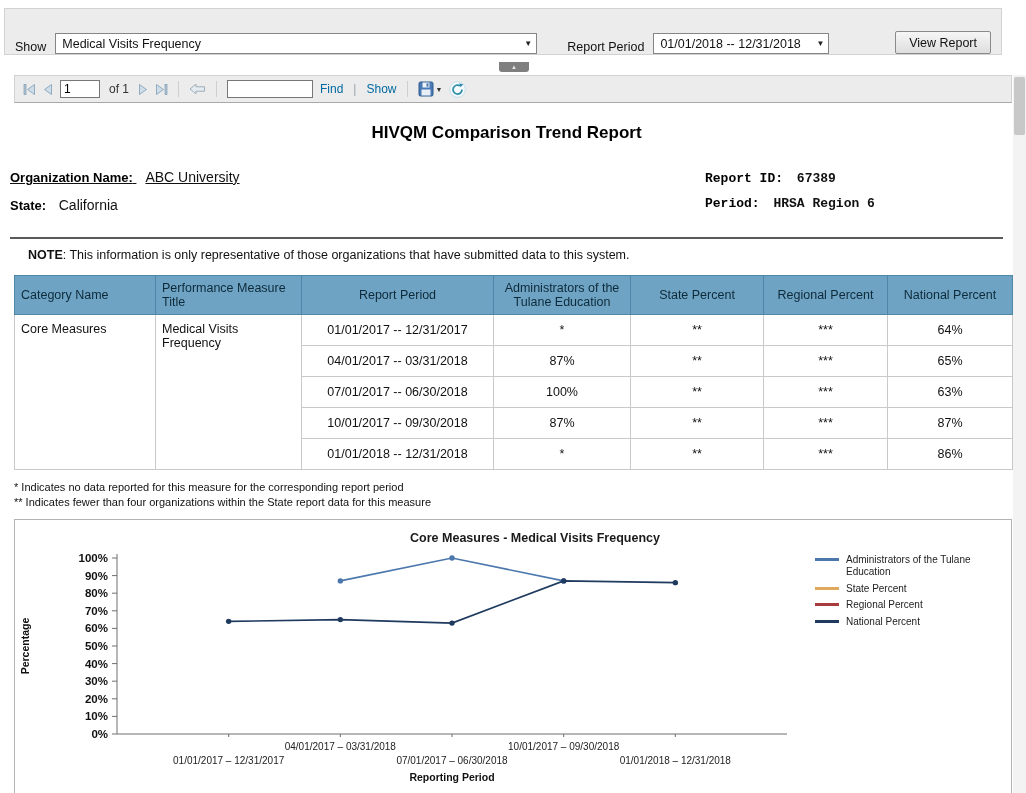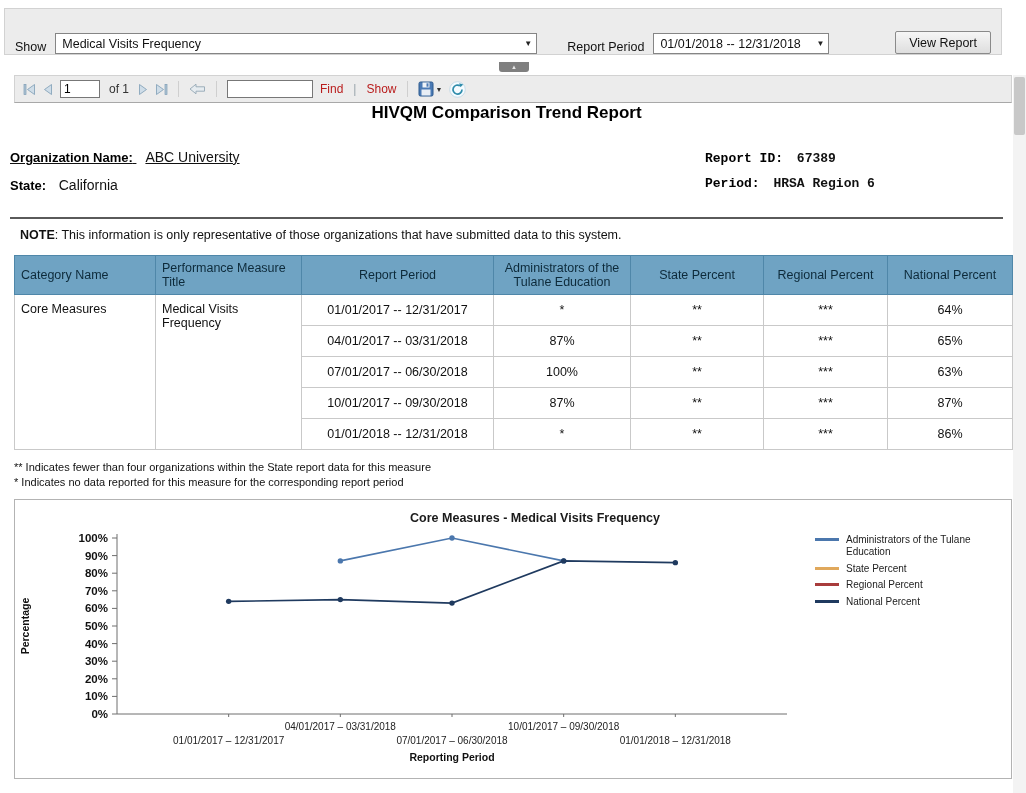--- a/index.html
+++ b/index.html
@@ -49,44 +49,44 @@
   .page-input {
     width: 40px; height: 18px; border: 1px solid #777; font-size: 12px;
     padding: 1px 3px; font-family: "Liberation Sans", sans-serif;
   }
   .of-label { color: #333; margin: 0 2px; }
   .tsep { width: 1px; height: 16px; background: #cfcfcf; margin: 0 3px; }
   .search-input {
     width: 86px; height: 18px; border: 1px solid #777; font-size: 12px;
     padding: 1px 3px; font-family: "Liberation Sans", sans-serif;
   }
-  .find-link, .next-link { color: #b91c1c; cursor: pointer; }
+  .find-link, .next-link { color: #0369a1; cursor: pointer; }
   .link-sep { color: #9aa5ad; margin: 0 3px; }
   .icon-btn { display: inline-flex; align-items: center; cursor: pointer; }
   .export-caret { font-size: 7px; color: #333; margin-left: 2px; }
 
   
   .vscroll { position: absolute; left: 1013px; top: 75px; width: 13px; height: 718px; background: #f3f3f3; }
   .vscroll-thumb { position: absolute; left: 1px; top: 2px; width: 11px; height: 58px; background: #c8c8c8; border-radius: 2px; }
 
   
   .report { position: absolute; left: 0; top: 103px; width: 1013px; }
-  .report-title { text-align: center; font-size: 17px; font-weight: bold; margin-top: 0; color: #000; }
+  .report-title { text-align: center; font-size: 17px; font-weight: bold; margin-top: 20px; color: #000; }
 
   .fields { position: relative; margin: 26px 14px 0 10px; height: 52px; font-size: 13px; }
   .field-row { position: absolute; left: 0; }
   .row1 { top: 0; text-decoration: underline; } .row2 { top: 28px; }
   .f-label { font-weight: bold; color: #000; }
   .f-value { font-size: 14px; margin-left: 9px; }
   .fields-right { position: absolute; left: 695px; top: 2px; }
   .fields-right .field-row { position: static; margin-bottom: 10px; font-family: Liberation Mono, monospace; }
   .f-value-b { font-weight: bold; margin-left: 6px; font-size: 13px; }
 
   .rule { height: 2px; background: #5a5a5a; margin: 16px 10px 0 10px; }
-  .note-line { margin: 9px 10px 0 20px; font-size: 12.5px; }
+  .note-line { margin: 9px 10px 0 28px; font-size: 12.5px; }
   .note-bold { font-weight: bold; }
 
   
   table.data { border-collapse: collapse; margin: 13px 14px 0 14px; width: 998px; font-size: 12.5px; table-layout: fixed; }
   table.data th {
     background: #6fa3c3; color: #0d2a3a; font-weight: normal;
     border: 1px solid #4f87a9; padding: 5px 6px; height: 36px; vertical-align: middle;
   }
   table.data th.left { text-align: left; margin-left: 26px; }
   table.data td { border: 1px solid #c9c9c9; padding: 7px 4px; text-align: center; vertical-align: middle; height: 31px; }
@@ -272,22 +272,22 @@
           <td>01/01/2018 --  12/31/2018</td>
           <td>*</td>
           <td>**</td>
           <td>***</td>
           <td>86%</td>
         </tr>
       </tbody>
     </table>
 
     <div class="footnotes">
+      <div>* Indicates no data reported for this measure for the corresponding report period</div>
       <div>** Indicates fewer than four organizations within the State report data for this measure</div>
-      <div>* Indicates no data reported for this measure for the corresponding report period</div>
     </div>
 
     <div class="chart-box">
       <svg width="996" height="268" viewBox="0 0 996 268">
           <text x="520" y="18" text-anchor="middle" font-size="12.5" font-weight="bold" fill="#1a1a1a">Core Measures - Medical Visits Frequency</text>
           <line x1="102" y1="30" x2="102" y2="210" stroke="#6e6e6e" stroke-width="1"></line>
           <line x1="102" y1="210" x2="772" y2="210" stroke="#6e6e6e" stroke-width="1"></line>
           <line x1="97" y1="210" x2="102" y2="210" stroke="#6e6e6e" stroke-width="1"></line>
           <text x="93" y="214" text-anchor="end" font-size="11.5" font-weight="bold" fill="#111">0%</text>
           <line x1="97" y1="192.4" x2="102" y2="192.4" stroke="#6e6e6e" stroke-width="1"></line>

